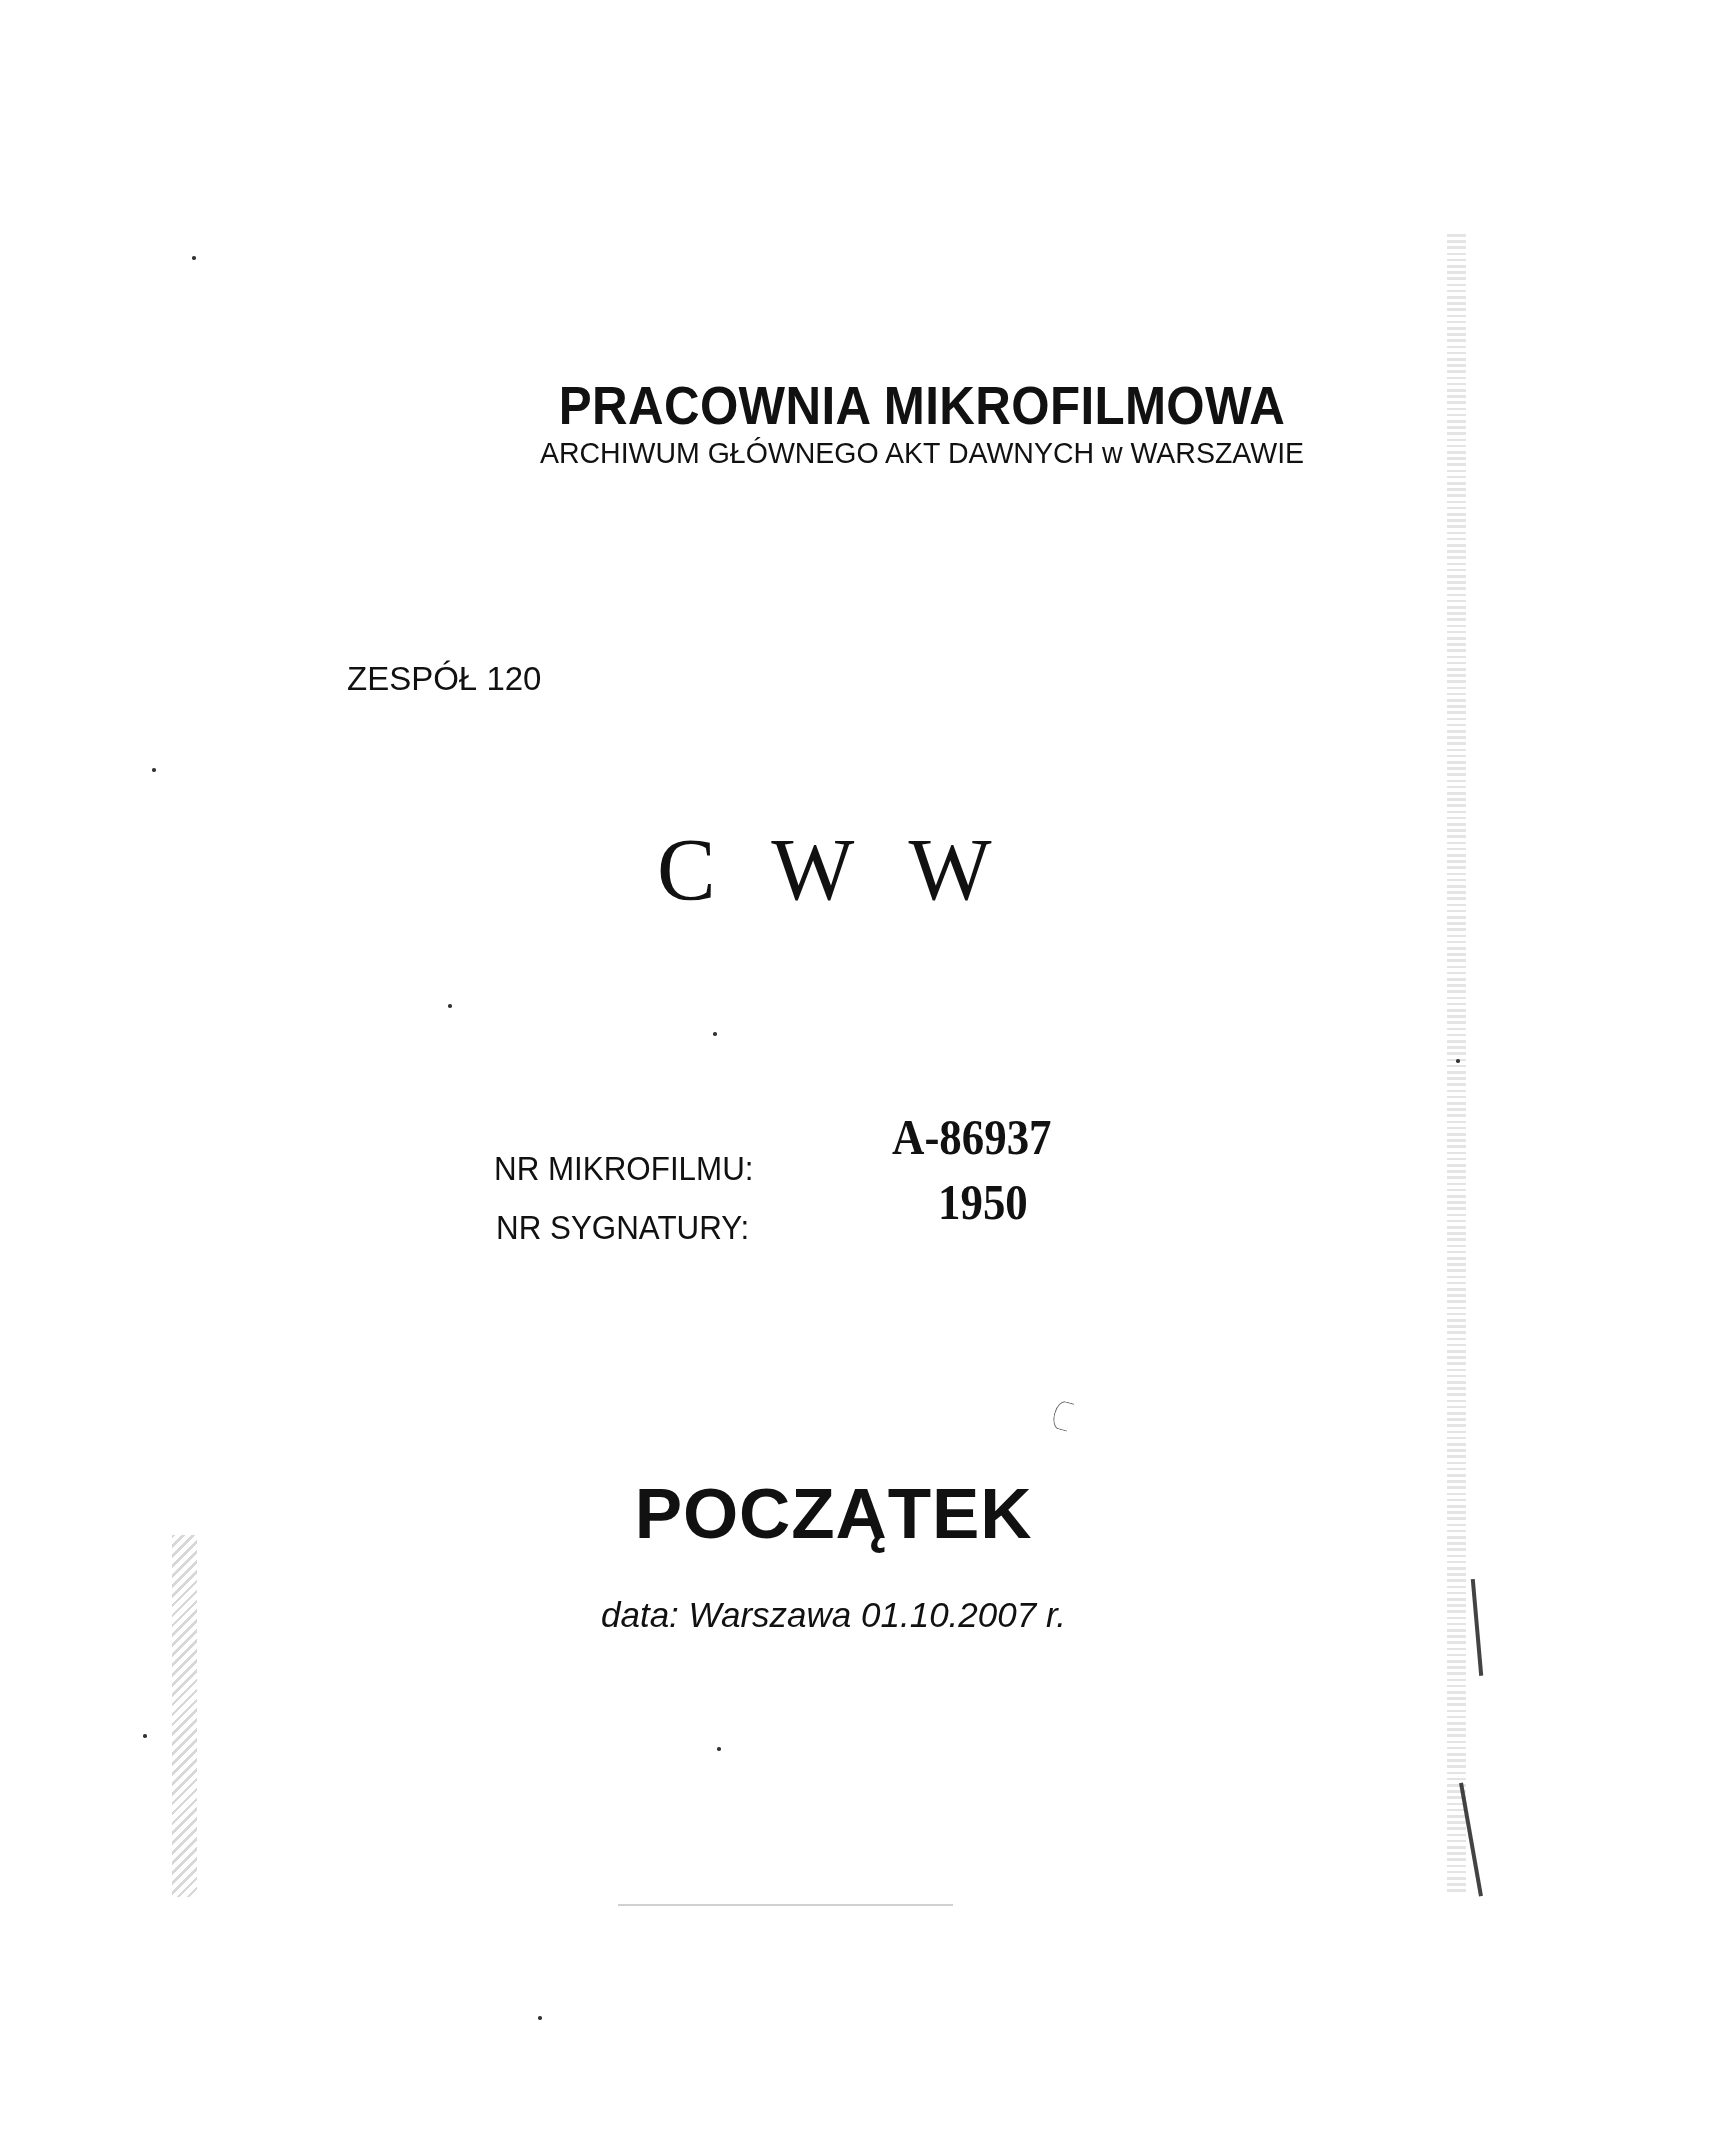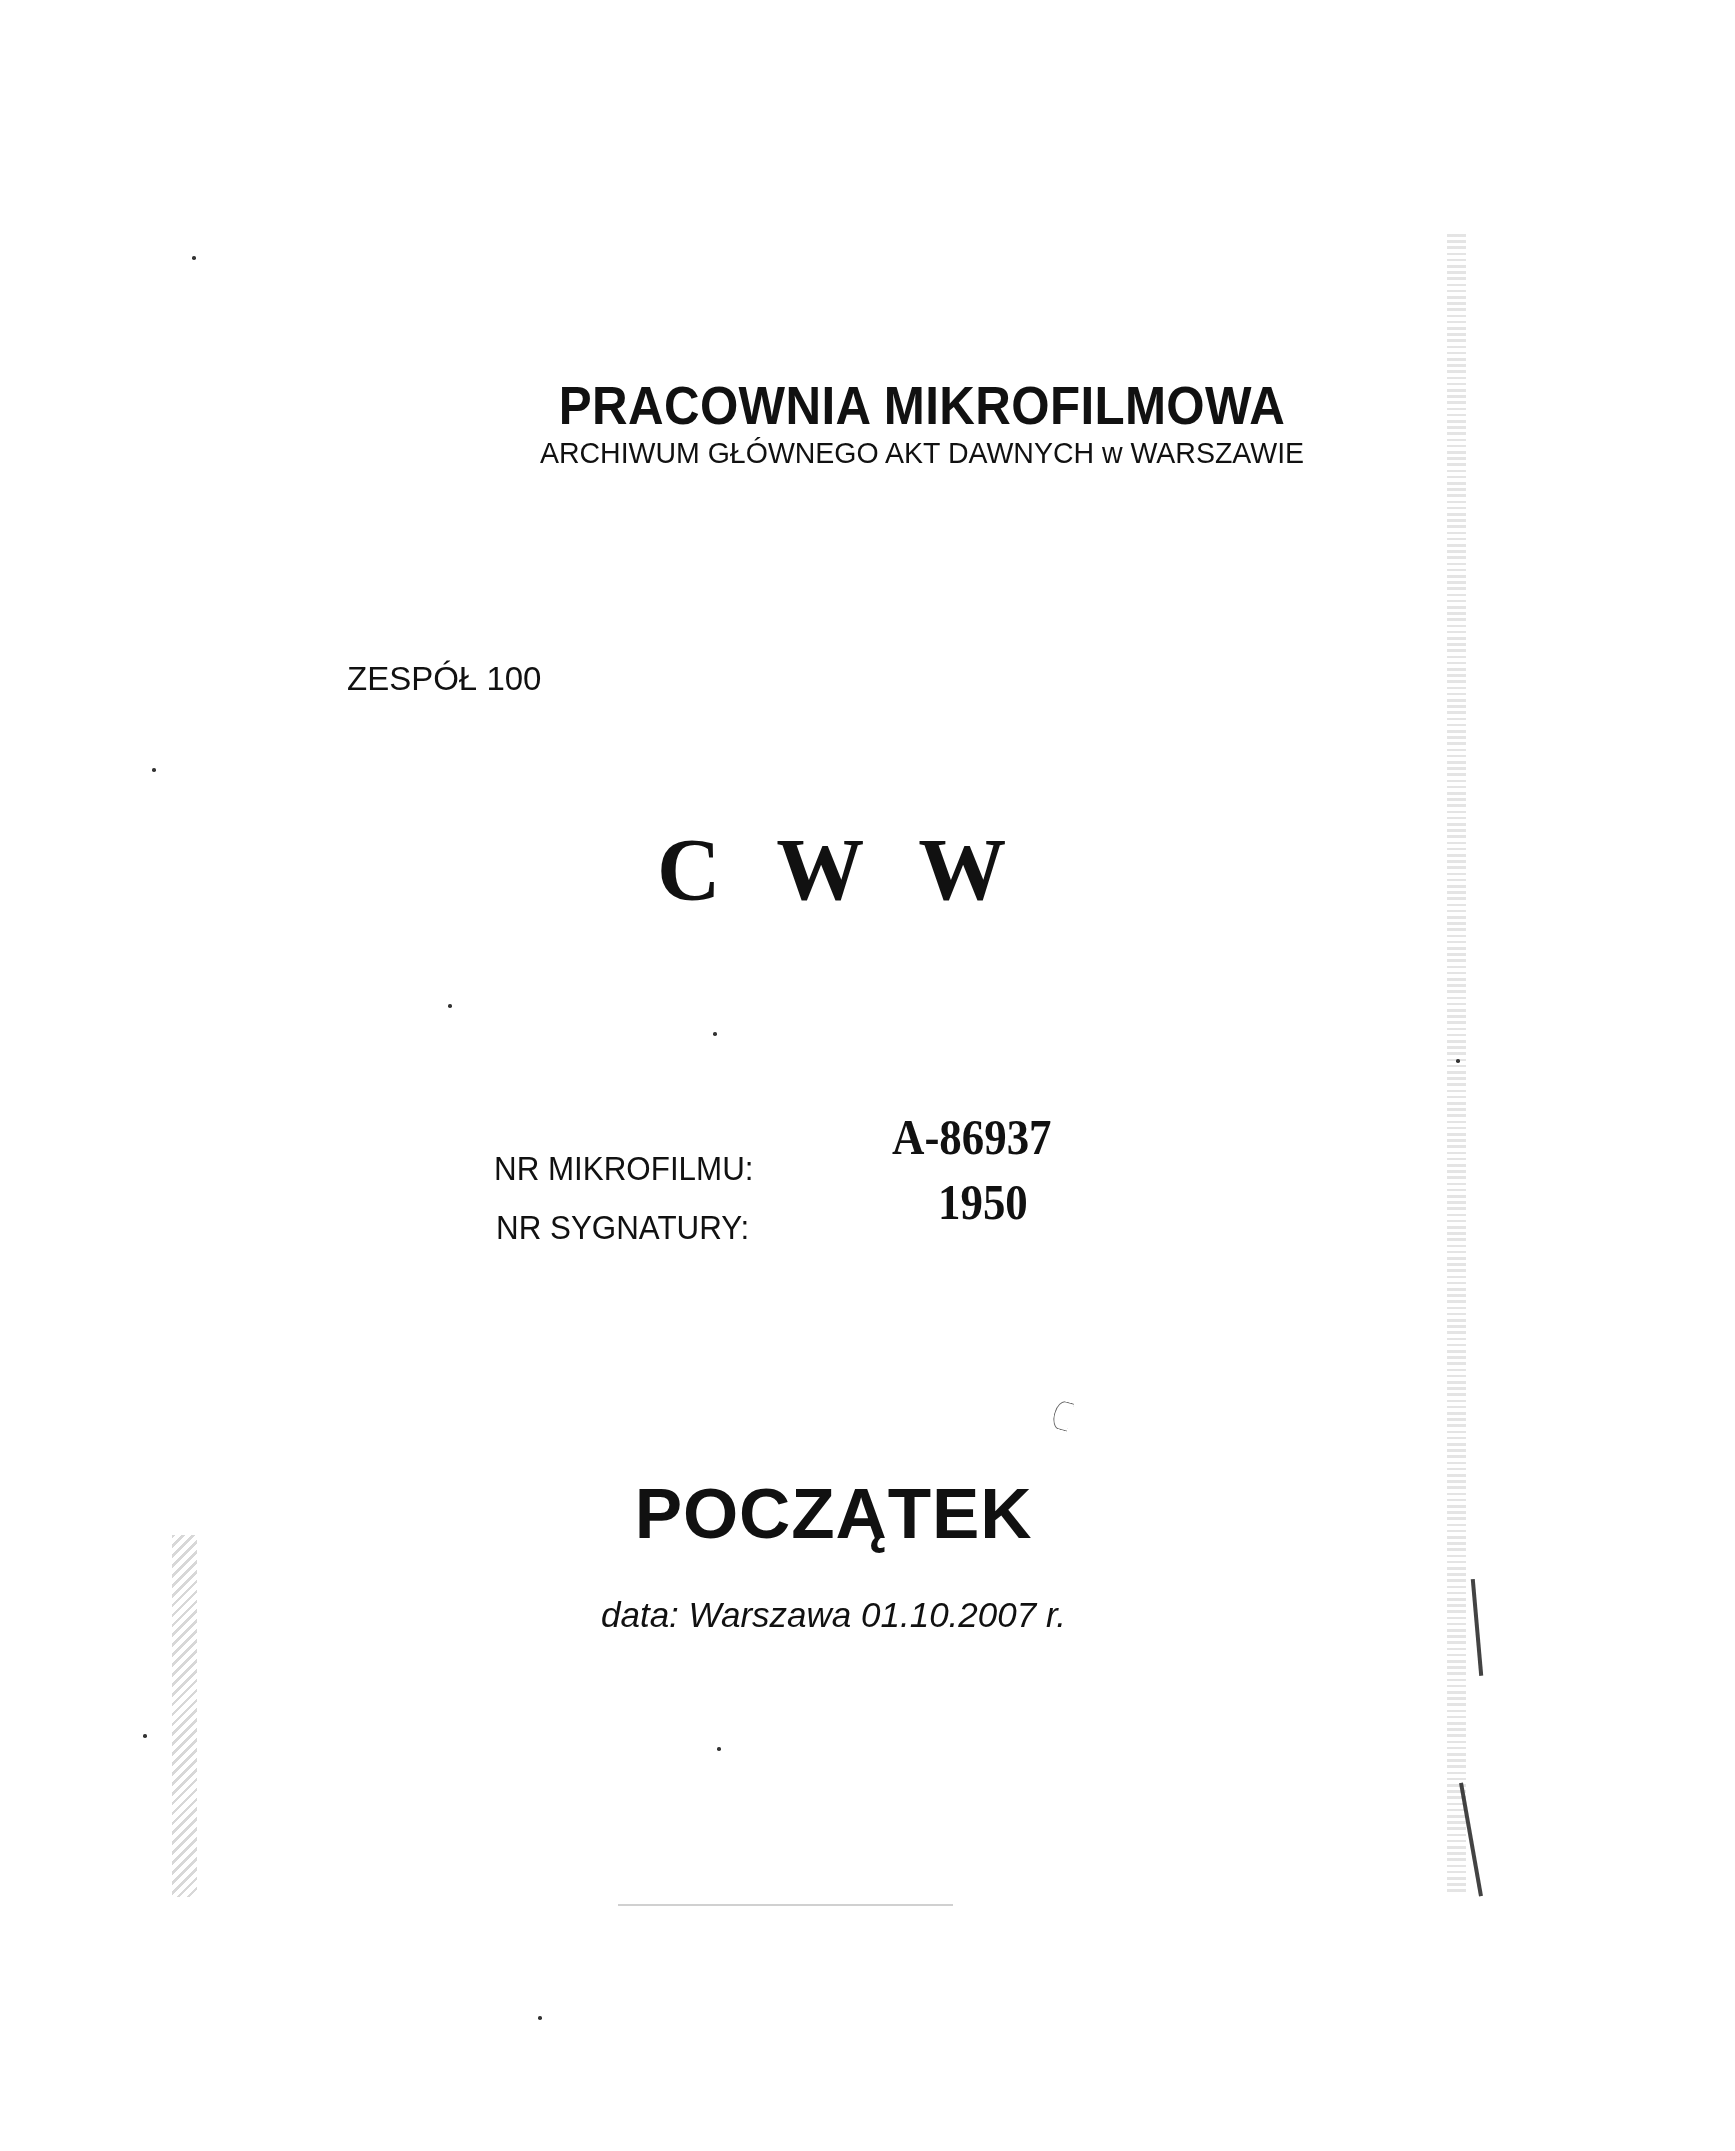--- a/index.html
+++ b/index.html
@@ -23,21 +23,21 @@
       position: absolute; left: 0; width: 1844px; top: 436px;
       text-align: center; font-size: 30px;
       transform: scaleX(0.95); transform-origin: 922px 0;
     }
     .fond {
       position: absolute; left: 347px; top: 660px;
       font-size: 33px;
     }
     .collection {
       position: absolute; left: 657px; top: 819px;
-      font-weight: bold; font-size: 88px; letter-spacing: 17.6px;
+      font-weight: normal; font-size: 88px; letter-spacing: 17.6px;
     }
     .label {
       position: absolute; font-size: 33px; transform: scaleX(0.95); transform-origin: 0 0;
     }
     .label.l1 { left: 494px; top: 1150px; }
     .label.l2 { left: 496px; top: 1209px; }
     .value {
       position: absolute; font-weight: bold; font-size: 51px;
       transform: scaleX(0.88); transform-origin: 0 0;
     }
@@ -85,21 +85,21 @@
     }
   </style>
 </head>
 <body>
 
 <div class="page">
 
   <div class="header-title sans">PRACOWNIA MIKROFILMOWA</div>
   <div class="header-subtitle sans">ARCHIWUM GŁÓWNEGO AKT DAWNYCH w WARSZAWIE</div>
 
-  <div class="fond sans">ZESPÓŁ 100</div>
+  <div class="fond sans">ZESPÓŁ 120</div>
 
   <div class="collection serif">C W W</div>
 
   <div class="label l1 sans">NR MIKROFILMU:</div>
   <div class="value v1 serif">A-86937</div>
   <div class="label l2 sans">NR SYGNATURY:</div>
   <div class="value v2 serif">1950</div>
 
   <div class="start">POCZĄTEK</div>
   <div class="date sans">data: Warszawa 01.10.2007 r.</div>

